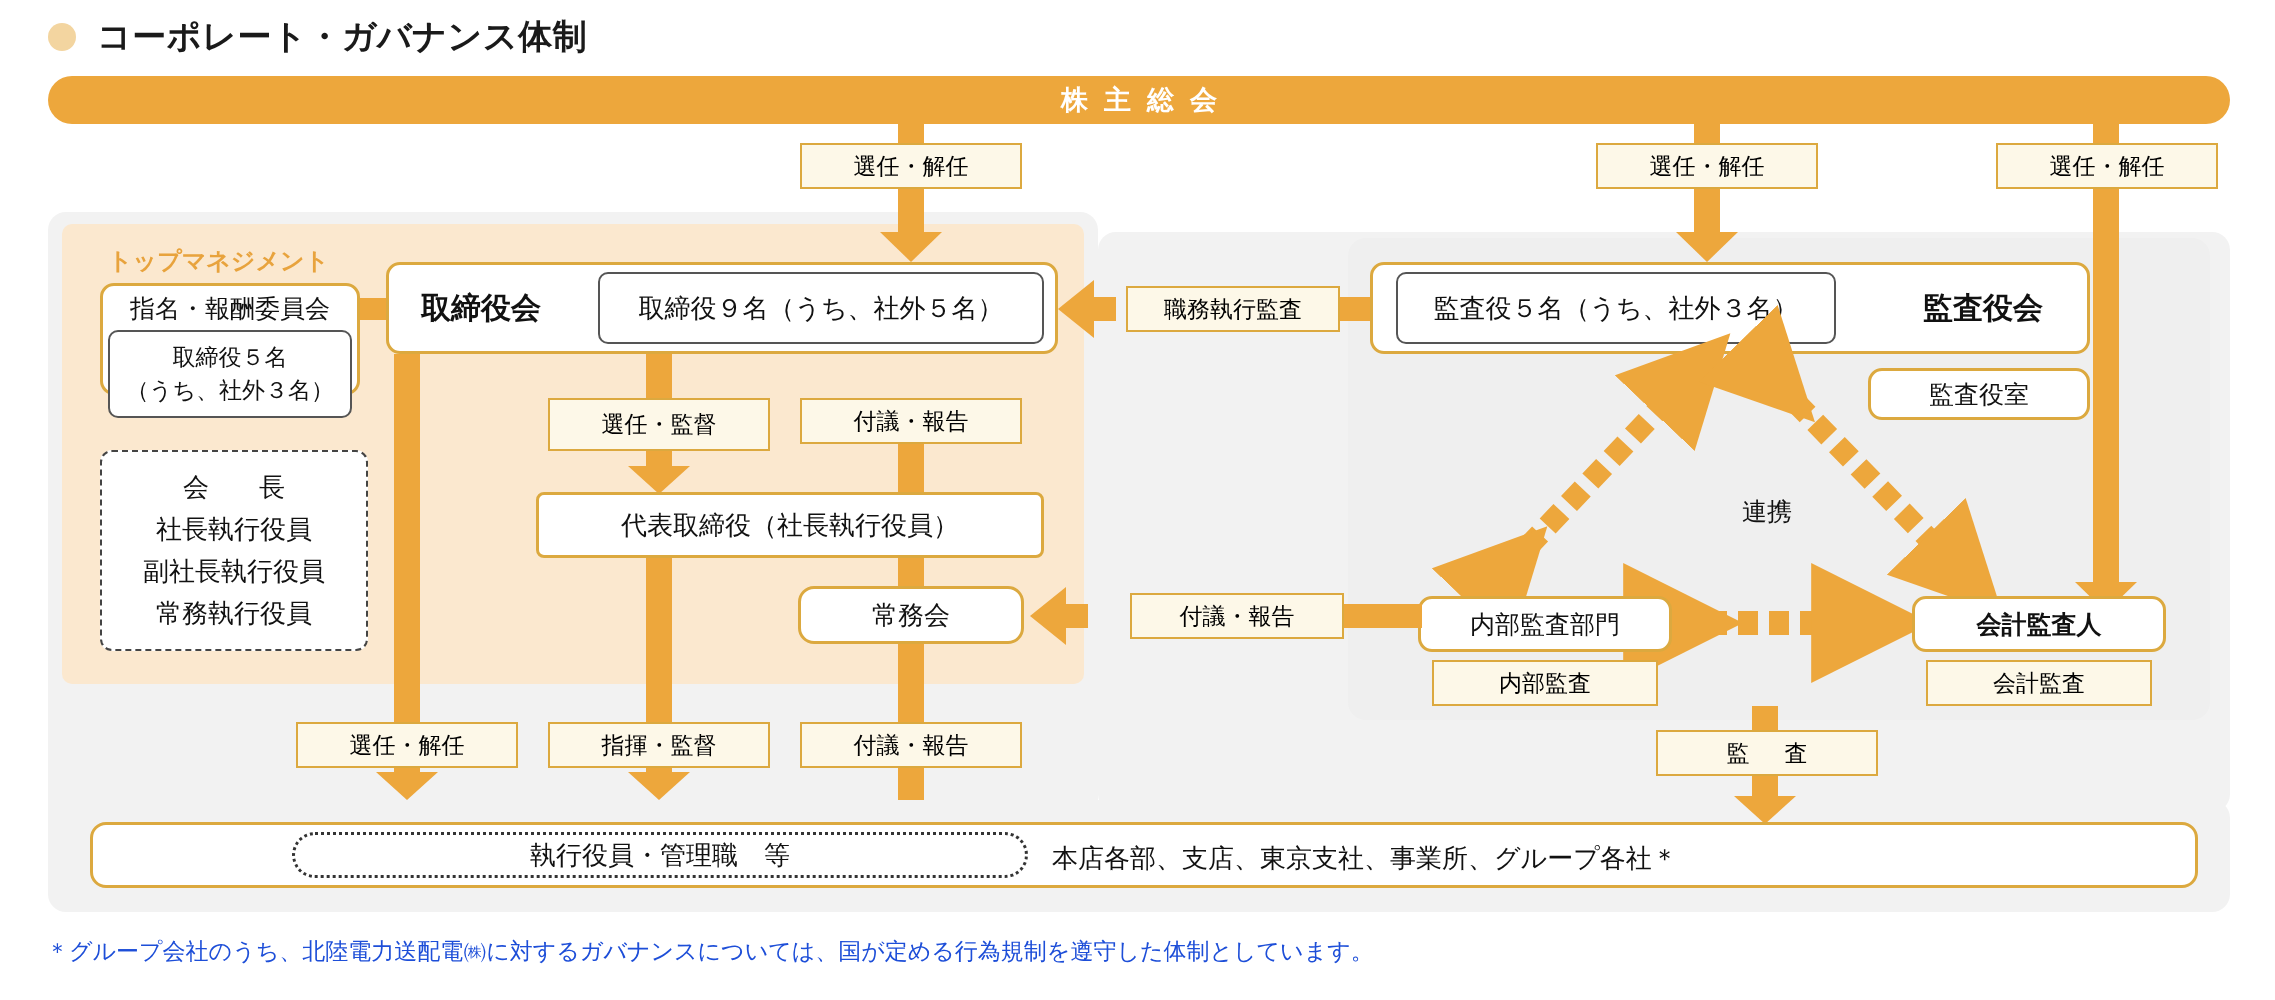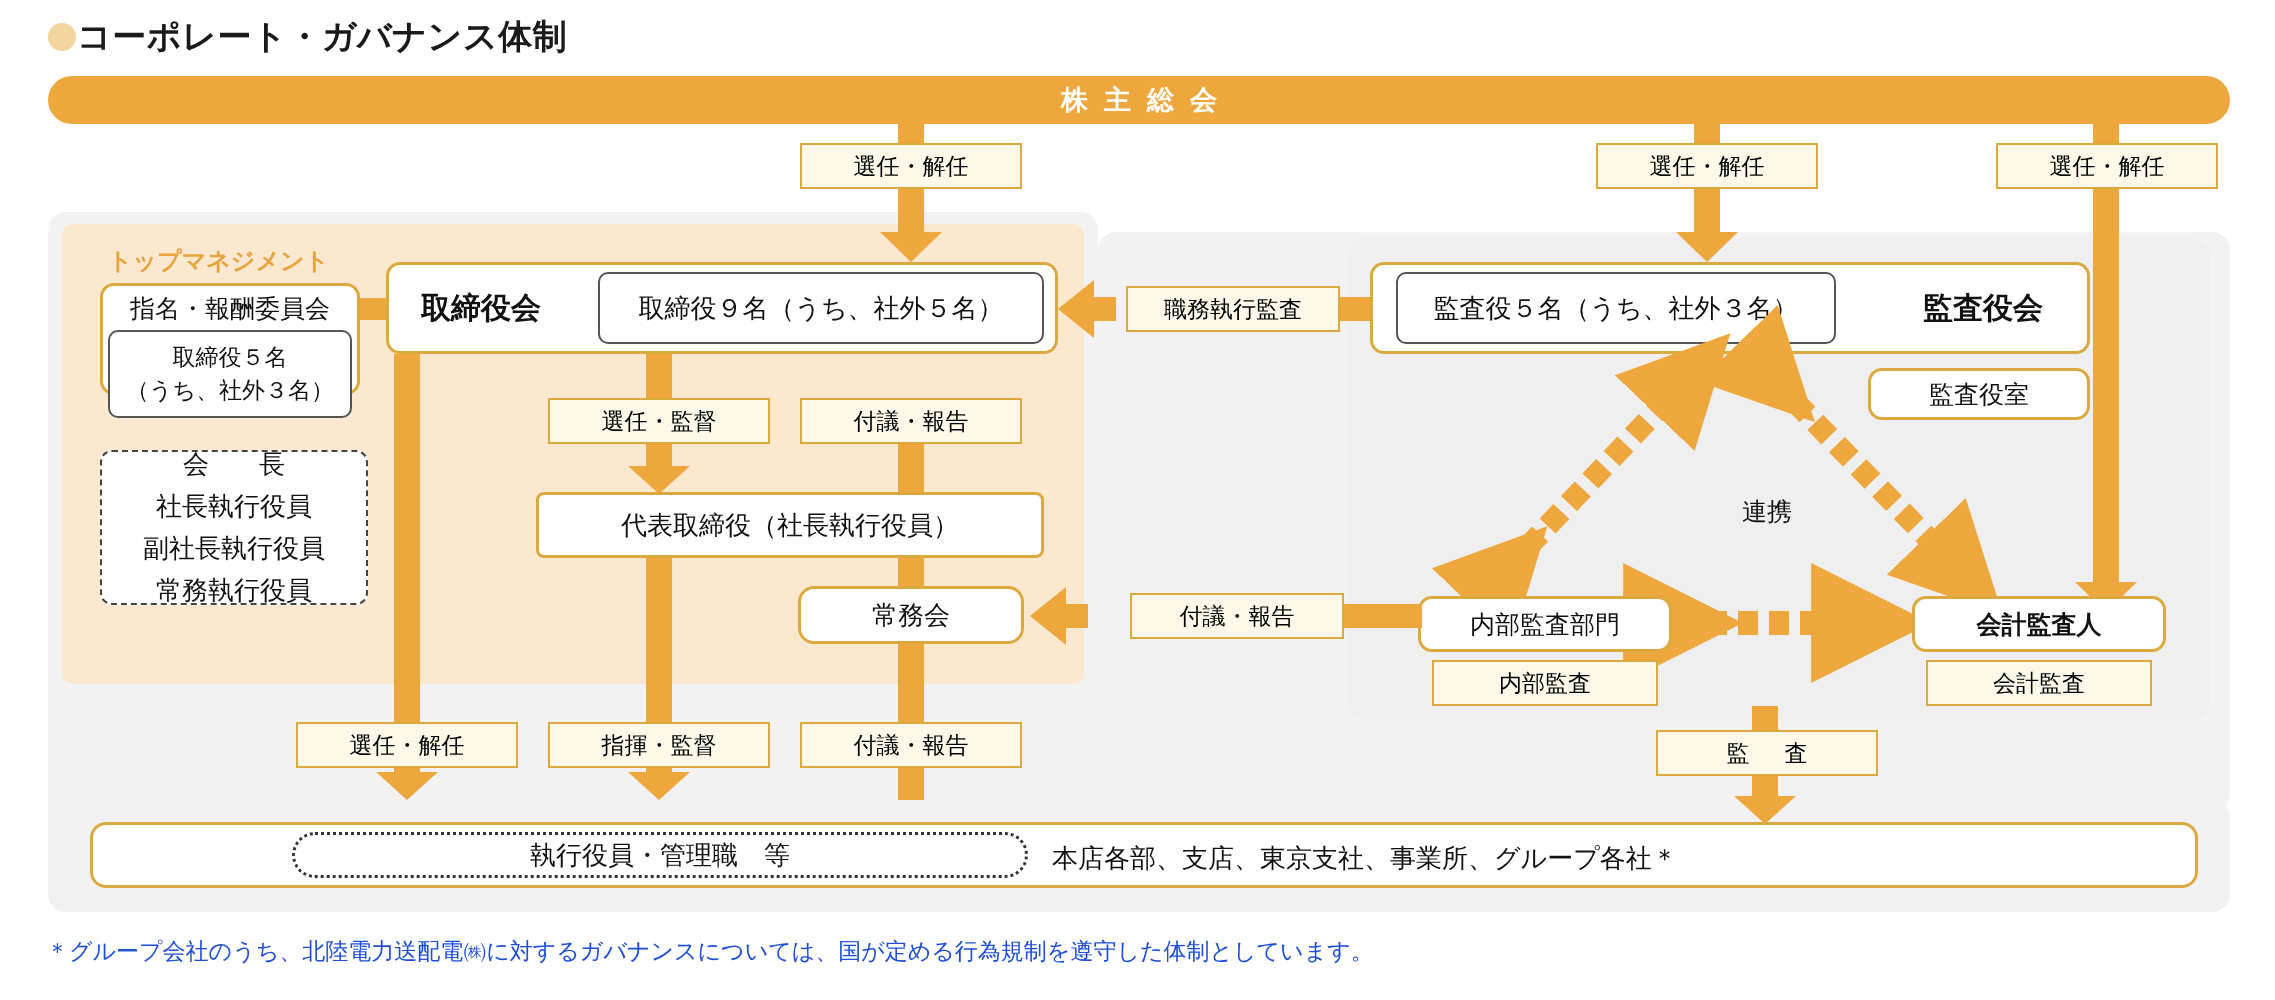--- a/index.html
+++ b/index.html
@@ -15,21 +15,21 @@
     background:#ffffff;
     overflow:hidden;
   }
 
   
   .abs{position:absolute;box-sizing:border-box;}
 
   
   .title-row{
     position:absolute;left:48px;top:14px;
-    display:flex;align-items:center;gap:1px;
+    display:flex;align-items:center;gap:21px;
   }
   .title-dot{
     width:28px;height:28px;border-radius:50%;
     background:#f3d5a0;display:block;
   }
   .title-text{
     font-size:34px;font-weight:bold;letter-spacing:.5px;
     color:#1a1a1a;white-space:nowrap;
   }
 
@@ -158,37 +158,37 @@
   <div class="abs node" style="left:100px;top:283px;width:260px;height:112px;flex-direction:column;justify-content:flex-start;padding-top:6px;border-radius:14px;">
     <span style="font-size:25px;">指名・報酬委員会</span>
   </div>
   <div class="abs node-thin" style="left:108px;top:330px;width:244px;height:88px;flex-direction:column;gap:2px;background:#ffffff;border-color:#555;border-width:2px;">
     <span style="font-size:23px;">取締役５名</span>
     <span style="font-size:23px;">（うち、社外３名）</span>
   </div>
 
   <div class="abs hbar" style="left:360px;top:298px;width:26px;height:22px;"></div>
 
-  <div class="abs node-dash" style="left:100px;top:450px;width:268px;height:155px;">
+  <div class="abs node-dash" style="left:100px;top:450px;width:268px;height:201px;">
     <span class="sp2" style="font-size:26px;">会　長</span>
     <span style="font-size:26px;">社長執行役員</span>
     <span style="font-size:26px;">副社長執行役員</span>
     <span style="font-size:26px;">常務執行役員</span>
   </div>
 
   <div class="abs node" style="left:386px;top:262px;width:672px;height:92px;justify-content:flex-start;padding-left:32px;gap:28px;border-radius:14px;">
     <span style="font-size:30px;font-weight:bold;">取締役会</span>
   </div>
   <div class="abs node-thin" style="left:598px;top:272px;width:446px;height:72px;">
     <span>取締役９名（うち、社外５名）</span>
   </div>
 
   <div class="abs vbar" style="left:646px;top:354px;width:26px;height:118px;"></div>
   <div class="abs arrow-down" style="left:628px;top:466px;--w:31px;--h:28px;"></div>
-  <div class="abs chip" style="left:548px;top:398px;width:222px;height:46px;">
+  <div class="abs chip" style="left:548px;top:398px;width:222px;height:53px;">
     <span>選任・監督</span>
   </div>
 
   <div class="abs vbar" style="left:898px;top:398px;width:26px;height:112px;"></div>
   <div class="abs chip" style="left:800px;top:398px;width:222px;height:46px;">
     <span>付議・報告</span>
   </div>
 
   <div class="abs node" style="left:536px;top:492px;width:508px;height:66px;border-radius:8px;">
     <span>代表取締役（社長執行役員）</span>

